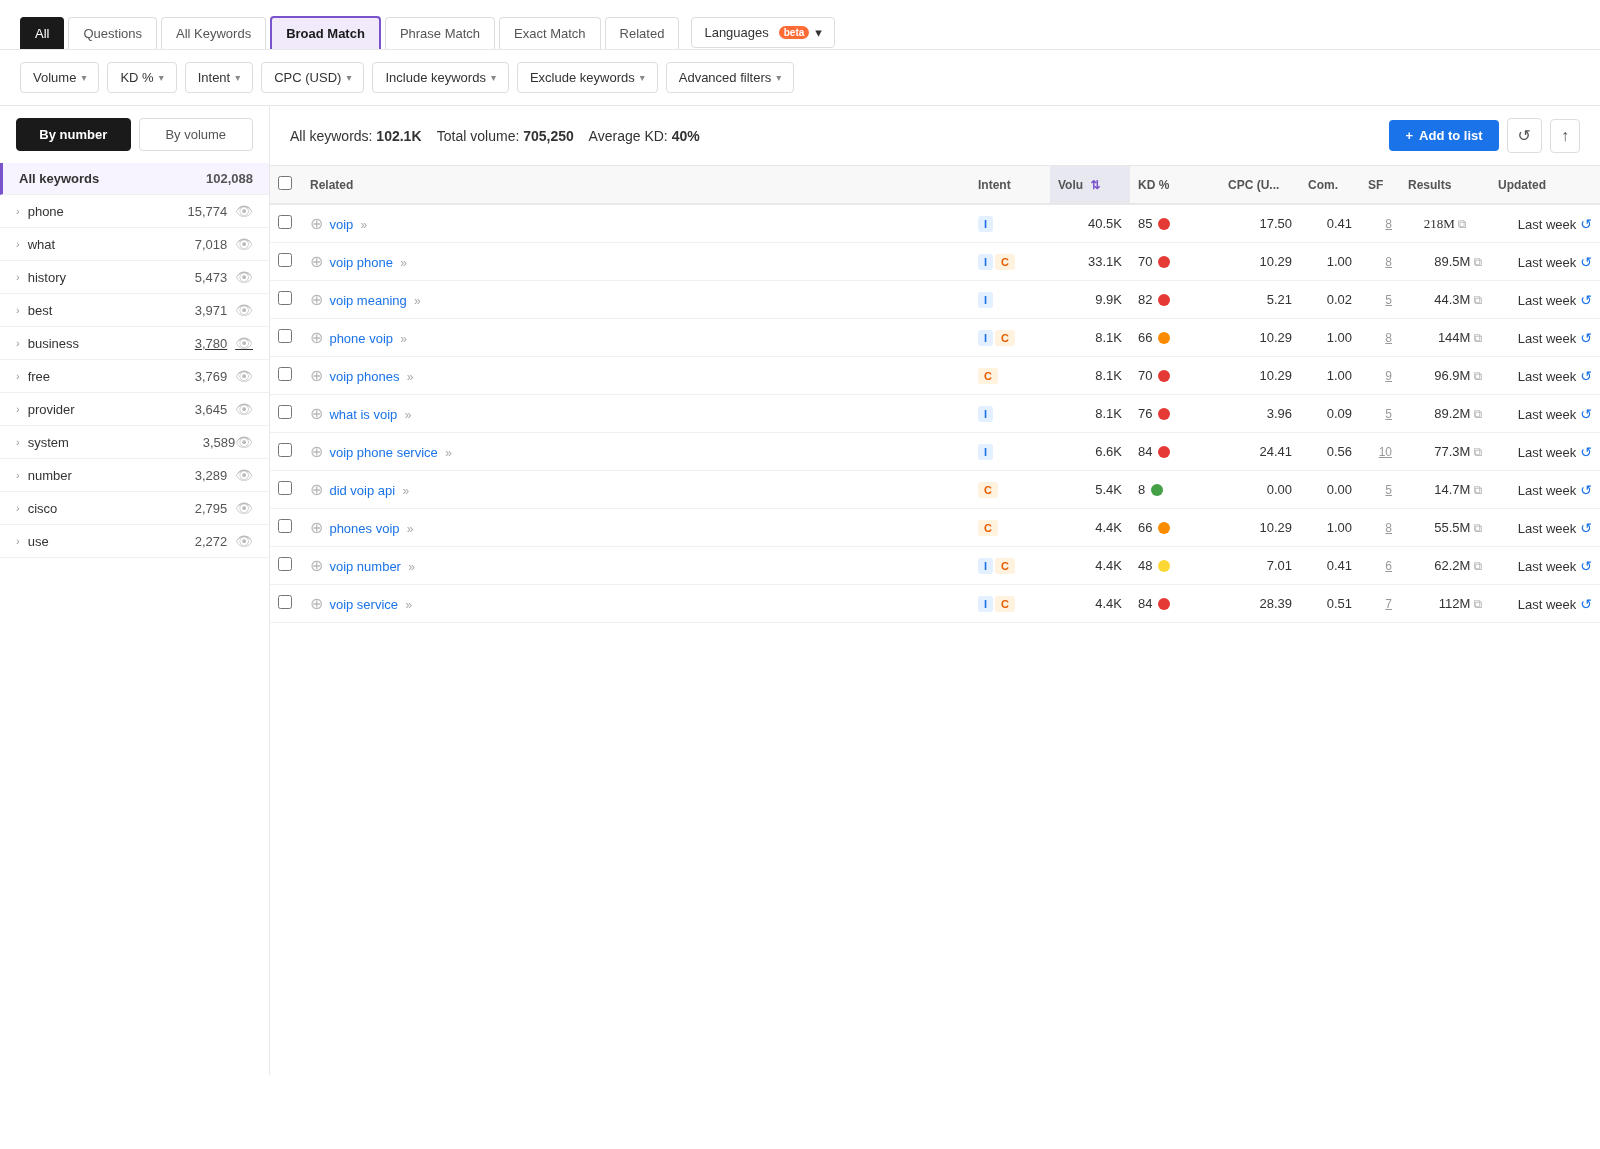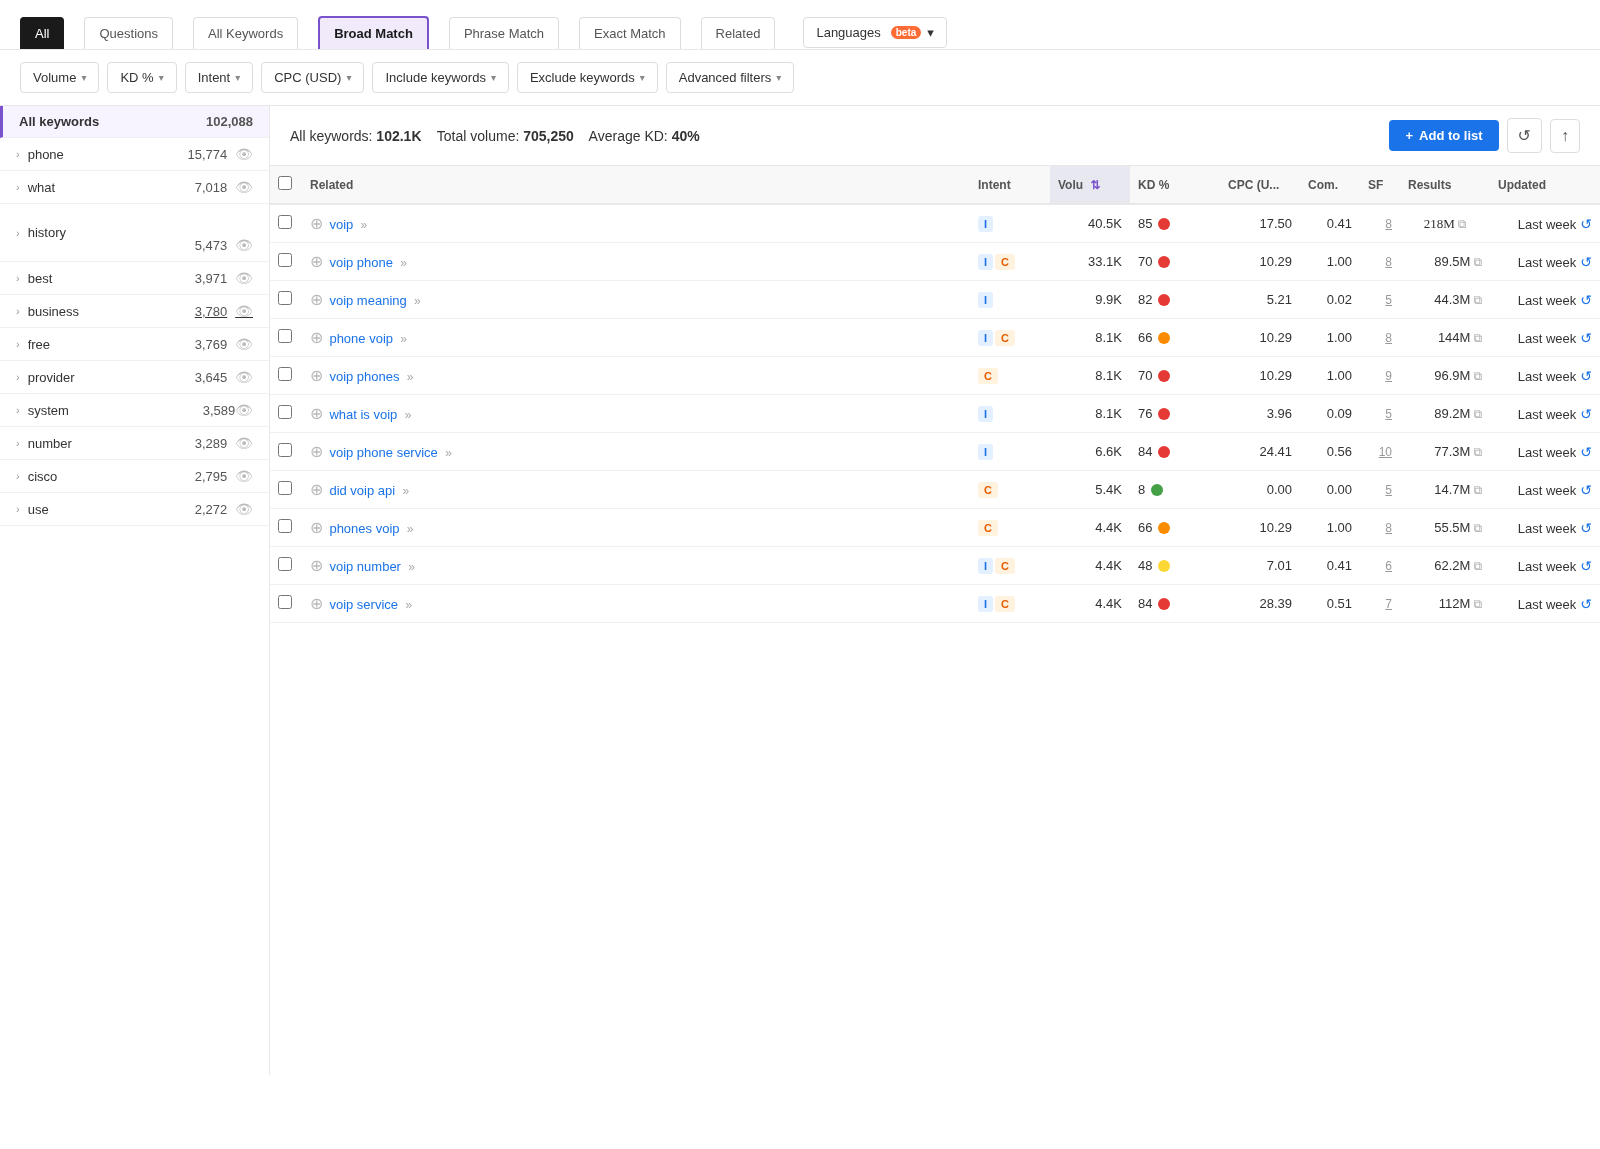--- a/index.html
+++ b/index.html
@@ -7,21 +7,21 @@
     
     .header { padding: 16px 20px 0; border-bottom: 1px solid #e8e8e8; }
     .header-top { display: flex; justify-content: space-between; align-items: flex-start; margin-bottom: 8px; }
     .title { font-size: 20px; font-weight: 700; color: #1a1a1a; }
     .title-keyword { color: #7952cc; border-bottom: 2px solid #7952cc; padding-bottom: 2px; }
     .view-history-btn { background: #f5f5f5; border: 1px solid #ddd; border-radius: 4px; padding: 8px 14px; font-size: 13px; cursor: pointer; color: #333; }
     .header-sub { font-size: 13px; color: #555; margin-bottom: 12px; }
     .header-sub a { color: #1a73e8; text-decoration: none; }
     .flag { margin-right: 4px; }
     
-    .tabs { display: flex; gap: 16px; align-items: center; margin-bottom: 0; }
+    .tabs { display: flex; gap: 0; align-items: center; margin-bottom: 0; }
     .tab { padding: 8px 14px; border: 1px solid #ddd; border-bottom: none; cursor: pointer; font-size: 13px; color: #555; background: #fff; border-radius: 4px 4px 0 0; margin-right: 4px; }
     .tab.active { background: #fff; border-bottom: 2px solid #fff; color: #1a1a1a; font-weight: 600; border: 2px solid #7952cc; border-bottom: none; background: #f0eafa; }
     .tab.all-tab { background: #1a1a1a; color: #fff; border-color: #1a1a1a; border-radius: 4px 4px 0 0; }
     .tab-badge { background: #ff6b35; color: #fff; border-radius: 10px; font-size: 10px; padding: 1px 5px; margin-left: 4px; font-weight: 600; }
     .languages-tab { border: 1px solid #ddd; border-radius: 4px; padding: 7px 12px; background: #fff; cursor: pointer; display: flex; align-items: center; gap: 6px; }
     
     .filters { display: flex; gap: 8px; padding: 12px 20px; align-items: center; flex-wrap: wrap; border-bottom: 1px solid #e8e8e8; }
     .filter-btn { border: 1px solid #ddd; border-radius: 4px; padding: 7px 12px; background: #fff; cursor: pointer; display: flex; align-items: center; gap: 5px; font-size: 13px; color: #333; white-space: nowrap; }
     .filter-btn .chevron { font-size: 10px; color: #888; }
     
@@ -129,20 +129,24 @@
     <span class="chevron">▾</span>
   </button>
   <button class="filter-btn">
     <span>Advanced filters</span>
     <span class="chevron">▾</span>
   </button>
 </div>
 
 <div class="main">
   <div class="sidebar">
+    <div class="sidebar-controls">
+      <button class="sidebar-btn active">By number</button>
+      <button class="sidebar-btn">By volume</button>
+    </div>
     <div class="sidebar-list">
       <div class="sidebar-item all-keywords">
         <div class="sidebar-item-left">
           <span>All keywords</span>
         </div>
         <div style="display:flex;align-items:center;gap:8px;">
           <span class="sidebar-count">102,088</span>
         </div>
       </div>
       <div class="sidebar-item">
@@ -163,21 +167,21 @@
         <div style="display:flex;align-items:center;gap:8px;">
           <span class="sidebar-count">7,018</span>
           <span class="sidebar-eye">👁</span>
         </div>
       </div>
       <div class="sidebar-item">
         <div class="sidebar-item-left">
           <span class="sidebar-chevron">›</span>
           <span class="sidebar-label">history</span>
         </div>
-        <div style="display:flex;align-items:center;gap:8px;margin-top:25px;">
+        <div style="display:flex;align-items:center;gap:8px;">
           <span class="sidebar-count">5,473</span>
           <span class="sidebar-eye">👁</span>
         </div>
       </div>
       <div class="sidebar-item">
         <div class="sidebar-item-left">
           <span class="sidebar-chevron">›</span>
           <span class="sidebar-label">best</span>
         </div>
         <div style="display:flex;align-items:center;gap:8px;">

